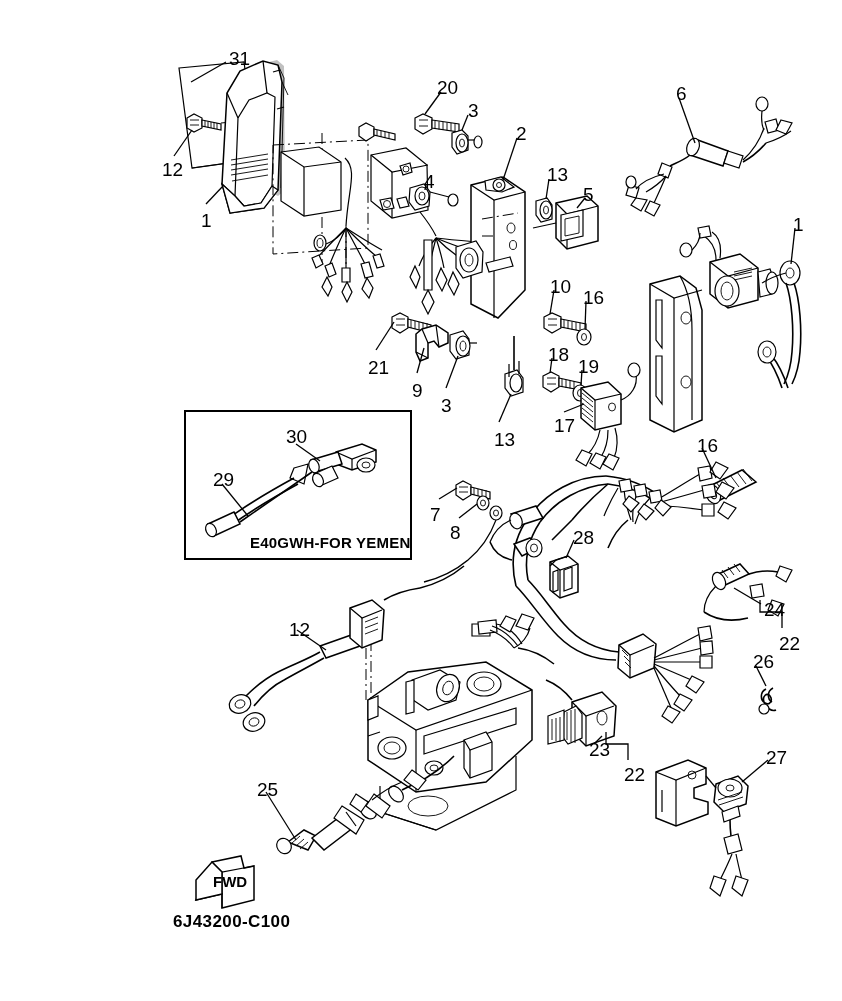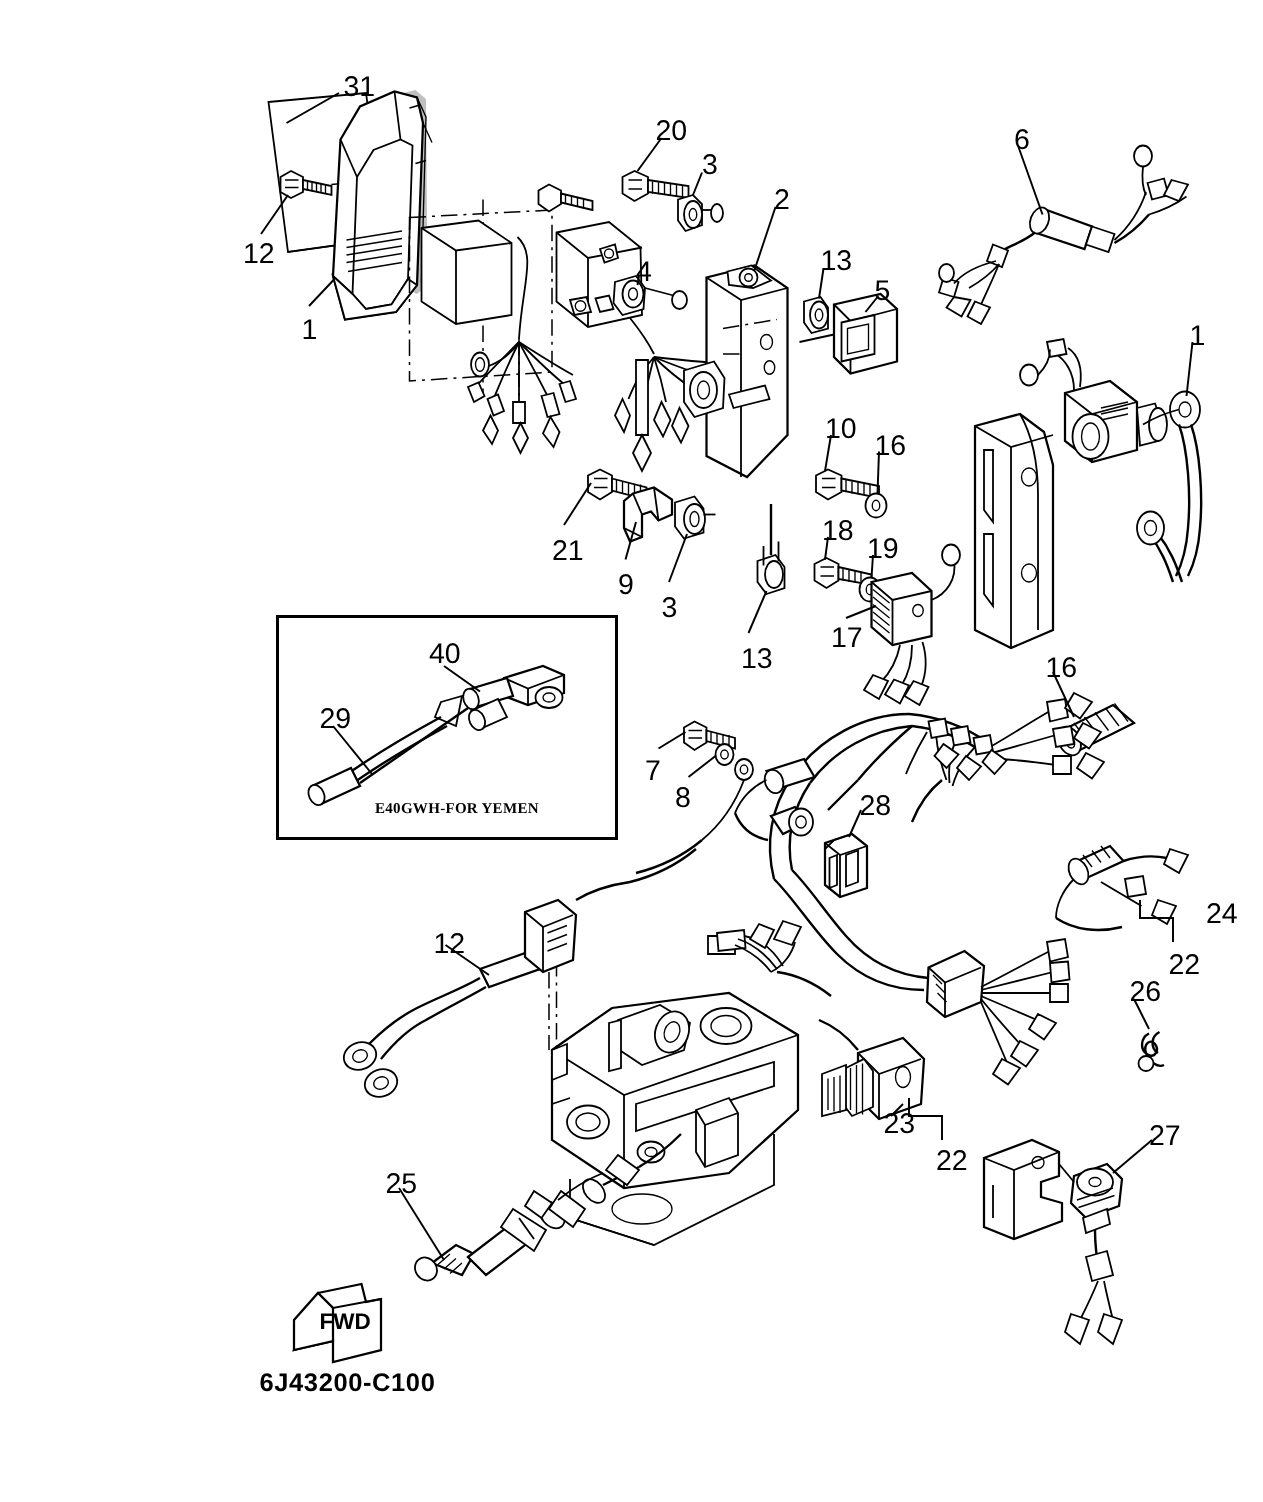--- a/index.html
+++ b/index.html
@@ -3,22 +3,22 @@
 <meta charset="utf-8">
 <style>
   html,body{margin:0;padding:0;background:#ffffff;}
   body{width:842px;height:1001px;position:relative;overflow:hidden;
        font-family:"Liberation Sans",sans-serif;color:#000;}
   #stage{position:absolute;left:16px;top:0;width:842px;height:747px;}
   .lbl{position:absolute;font-family:"Liberation Sans",sans-serif;
        font-size:19px;font-weight:400;color:#000;line-height:1;
        white-space:nowrap;letter-spacing:0px;}
   .inset-box{position:absolute;border:2px solid #000;background:#fff;}
-  .inset-cap{position:absolute;font-family:Liberation Serif, serif;
-       font-weight:bold;font-size:10px;letter-spacing:0.2px;white-space:nowrap;}
+  .inset-cap{position:absolute;font-family:Liberation Sans, sans-serif;
+       font-weight:bold;font-size:15px;letter-spacing:0.2px;white-space:nowrap;}
   .diagcode{position:absolute;font-family:Liberation Sans, sans-serif;
        font-weight:bold;font-size:17px;letter-spacing:0.4px;white-space:nowrap;}
   .fwdtxt{position:absolute;font-family:"Liberation Sans",sans-serif;
        font-weight:bold;font-size:15px;white-space:nowrap;}
   svg{position:absolute;left:0;top:0;}
   .ln{stroke:#000;fill:none;stroke-width:1.2;}
   .ln2{stroke:#000;fill:none;stroke-width:1.6;}
   .lnT{stroke:#000;fill:none;stroke-width:0.9;}
   .fillw{fill:#ffffff;stroke:#000;stroke-width:1.2;}
   .fillw2{fill:#ffffff;stroke:#000;stroke-width:1.5;}
@@ -720,28 +720,28 @@
       <div class="lbl" style="left: 777px; top: 215px;">1</div>
       <div class="lbl" style="left: 534px; top: 277px;">10</div>
       <div class="lbl" style="left: 567px; top: 288px;">16</div>
       <div class="lbl" style="left: 532px; top: 345px;">18</div>
       <div class="lbl" style="left: 562px; top: 357px;">19</div>
       <div class="lbl" style="left: 352px; top: 358px;">21</div>
       <div class="lbl" style="left: 396px; top: 381px;">9</div>
       <div class="lbl" style="left: 425px; top: 396px;">3</div>
       <div class="lbl" style="left: 538px; top: 416px;">17</div>
       <div class="lbl" style="left: 478px; top: 430px;">13</div>
-      <div class="lbl" style="left: 270px; top: 427px;">40</div>
+      <div class="lbl" style="left: 270px; top: 427px;">30</div>
       <div class="lbl" style="left: 681px; top: 436px;">16</div>
       <div class="lbl" style="left: 197px; top: 470px;">29</div>
       <div class="lbl" style="left: 414px; top: 505px;">7</div>
       <div class="lbl" style="left: 434px; top: 523px;">8</div>
       <div class="lbl" style="left: 557px; top: 528px;">28</div>
       <div class="lbl" style="left: 273px; top: 620px;">12</div>
-      <div class="lbl" style="left: 748px; top: 600px; margin-left: 40px;">24</div>
+      <div class="lbl" style="left: 748px; top: 600px;">24</div>
       <div class="lbl" style="left: 763px; top: 634px;">22</div>
       <div class="lbl" style="left: 737px; top: 652px;">26</div>
       <div class="lbl" style="left: 573px; top: 740px;">23</div>
       <div class="lbl" style="left: 608px; top: 765px;">22</div>
       <div class="lbl" style="left: 750px; top: 748px;">27</div>
       <div class="lbl" style="left: 241px; top: 780px;">25</div>
     </div>
 
   <div class="fwdtxt" style="left:197px; top:873px;">FWD</div>
 

